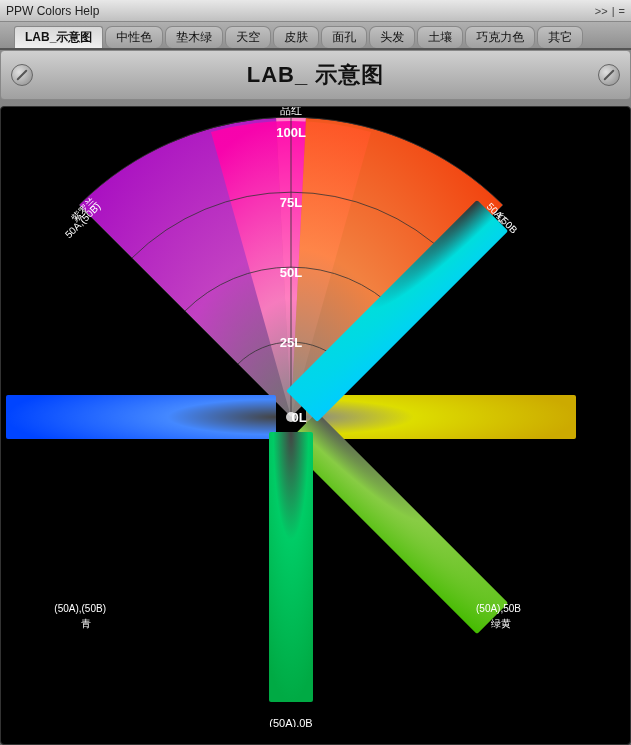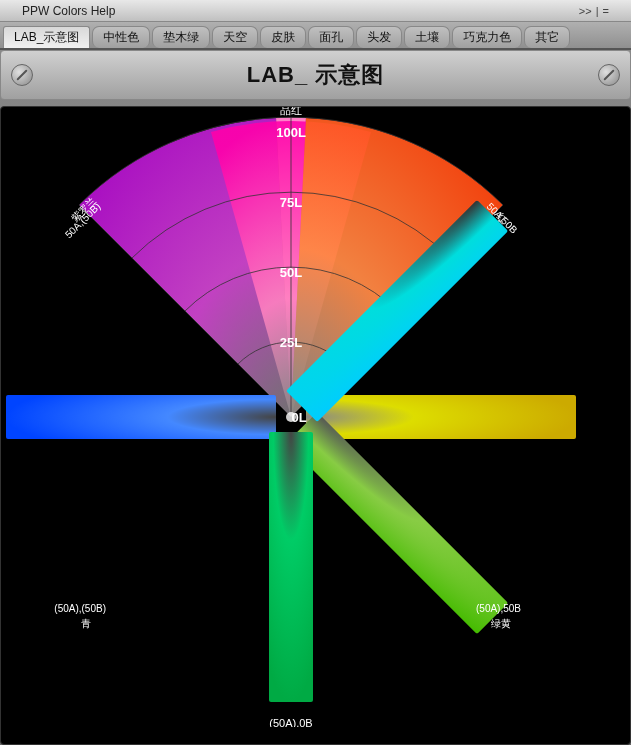--- a/index.html
+++ b/index.html
@@ -10,21 +10,21 @@
       font-family: Arial, sans-serif;
       overflow: hidden;
     }
 
     
     #title-bar {
       background: linear-gradient(to bottom, #e8e8e8, #c0c0c0);
       height: 22px;
       display: flex;
       align-items: center;
-      padding: 0 22px;
+      padding: 0 6px;
       border-bottom: 1px solid #888;
     }
     #title-bar-text {
       font-size: 12px;
       color: #222;
       flex: 1;
     }
     #title-bar-controls {
       display: flex;
       gap: 4px;
@@ -50,21 +50,22 @@
       cursor: pointer;
       border-radius: 3px 3px 0 0;
       margin-right: 2px;
       white-space: nowrap;
       height: 22px;
       display: flex;
       align-items: center;
     }
     .tab.active {
       background: linear-gradient(to bottom, #d8d8d8, #f0f0f0);
-      font-weight: normal;
+      font-weight: bold;
+      margin-left: 11px;
     }
     .tab:not(.active) {
       background: linear-gradient(to bottom, #c0c0c0, #a0a0a0);
       border-radius: 7px;
     }
 
     
     #main-panel {
       background: linear-gradient(to bottom, #888, #666);
       height: calc(745px - 22px - 28px);

